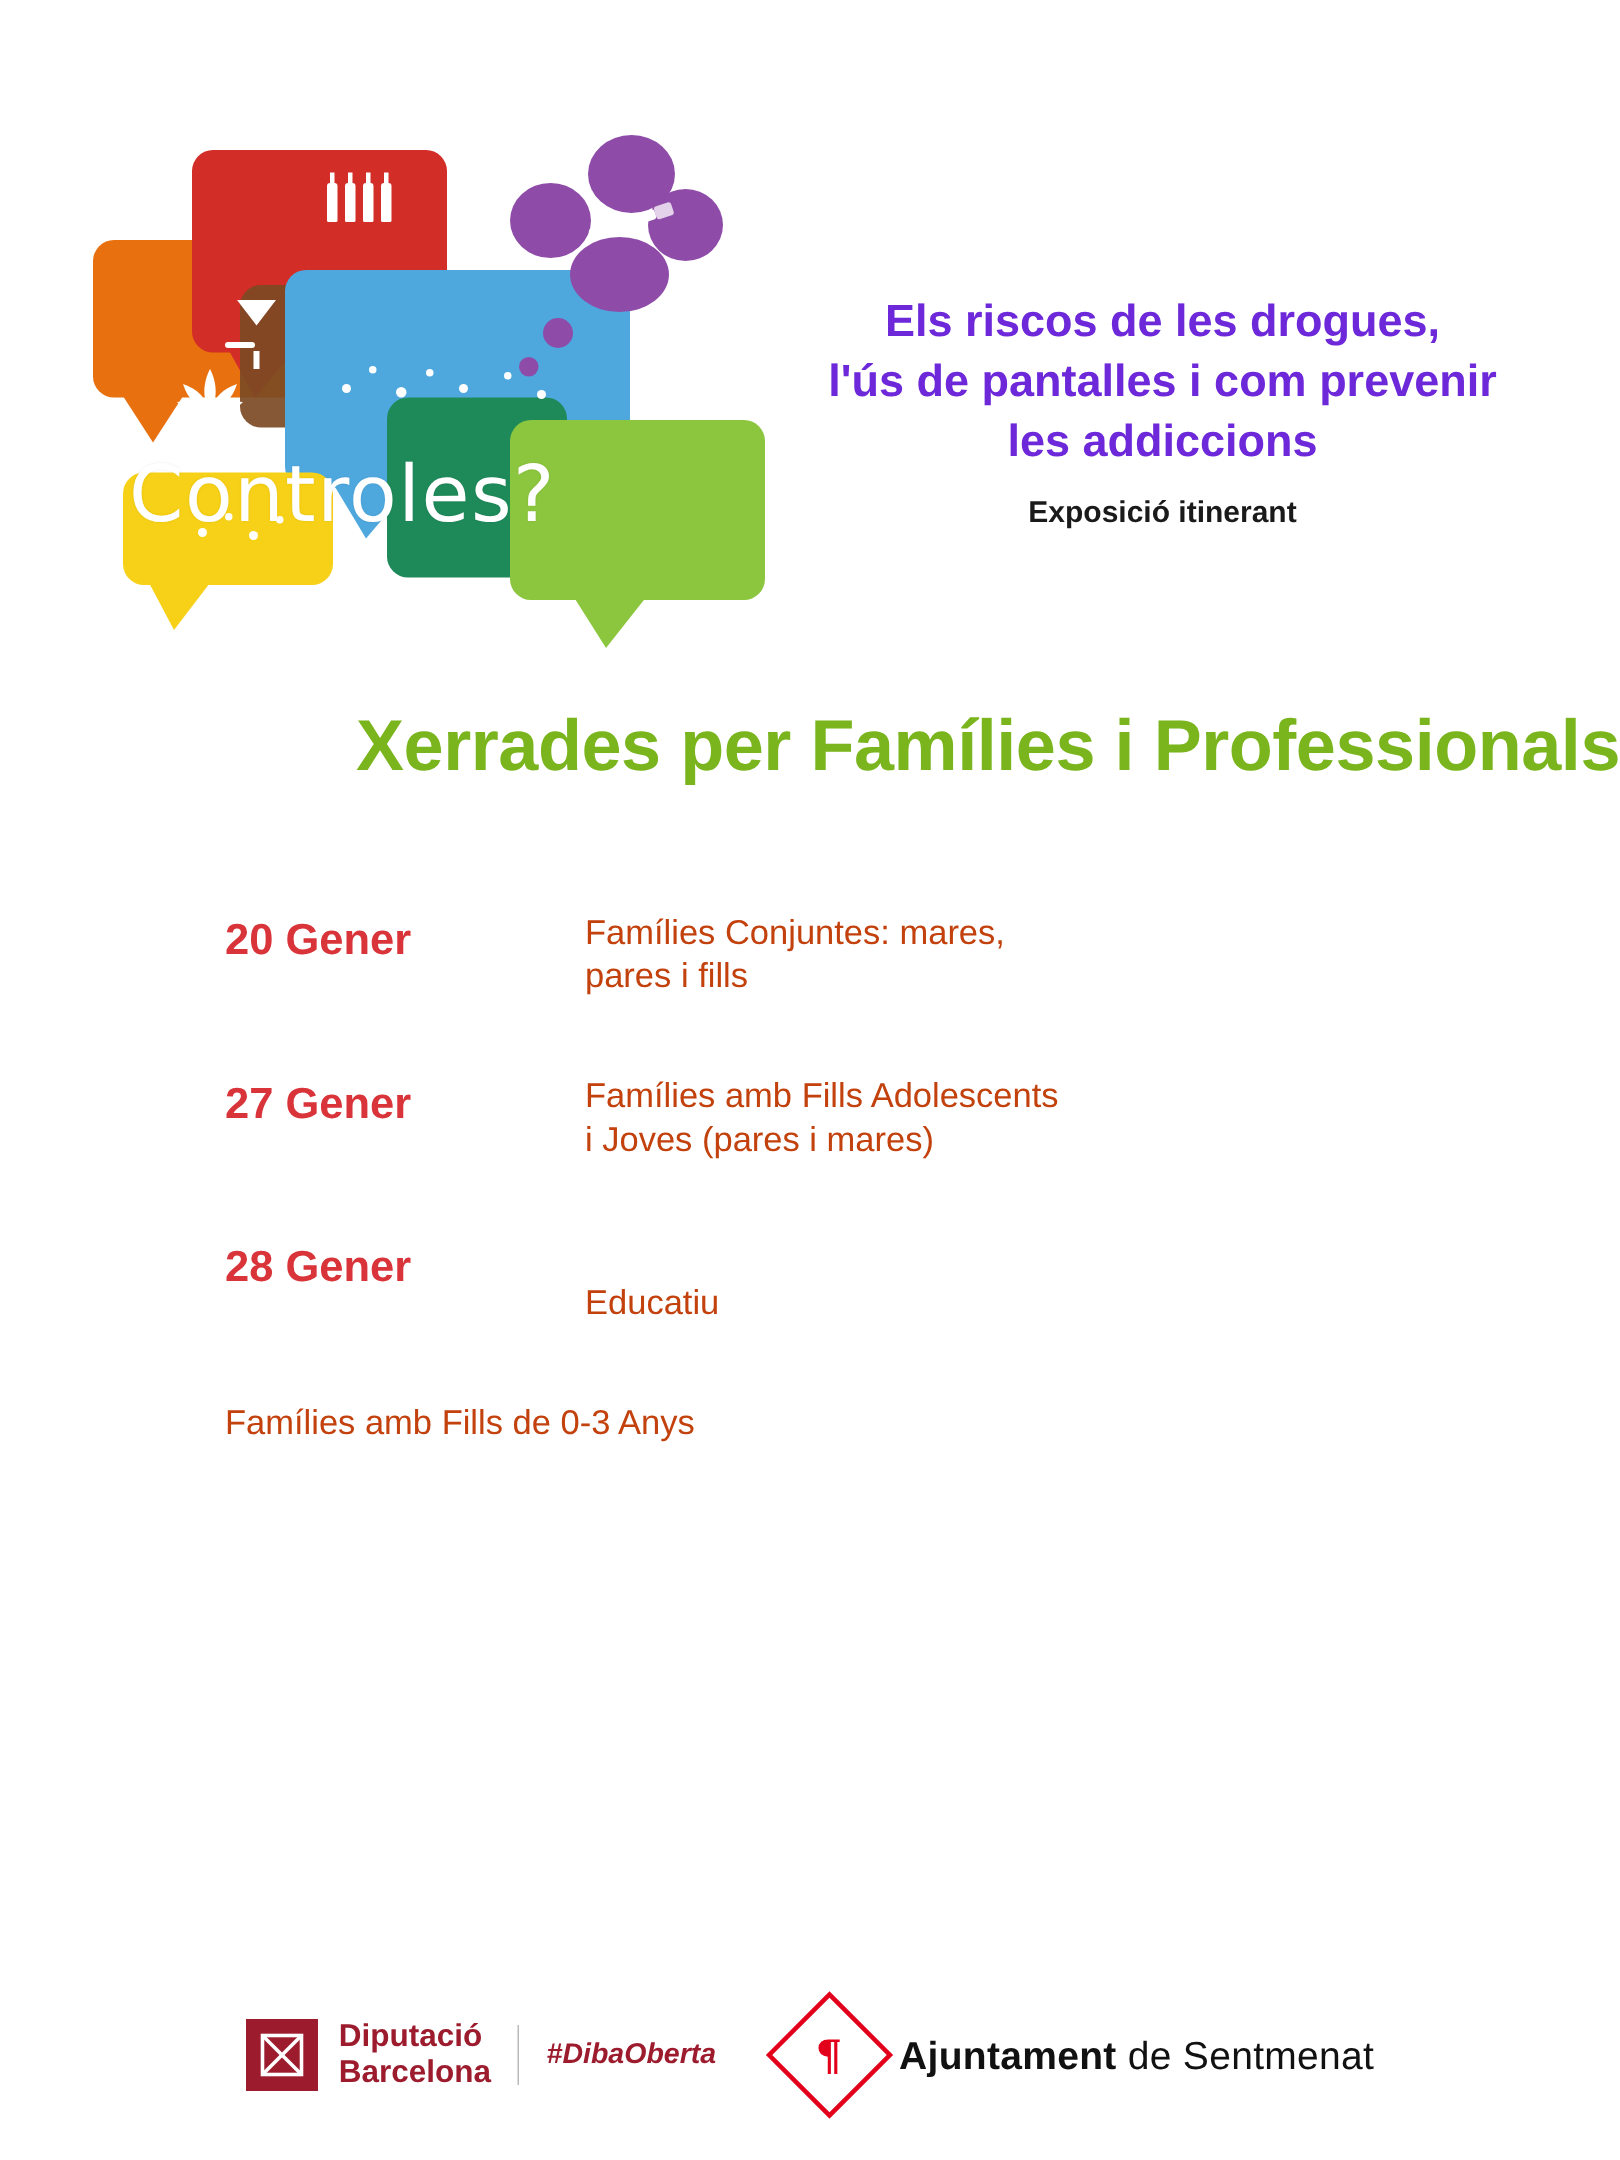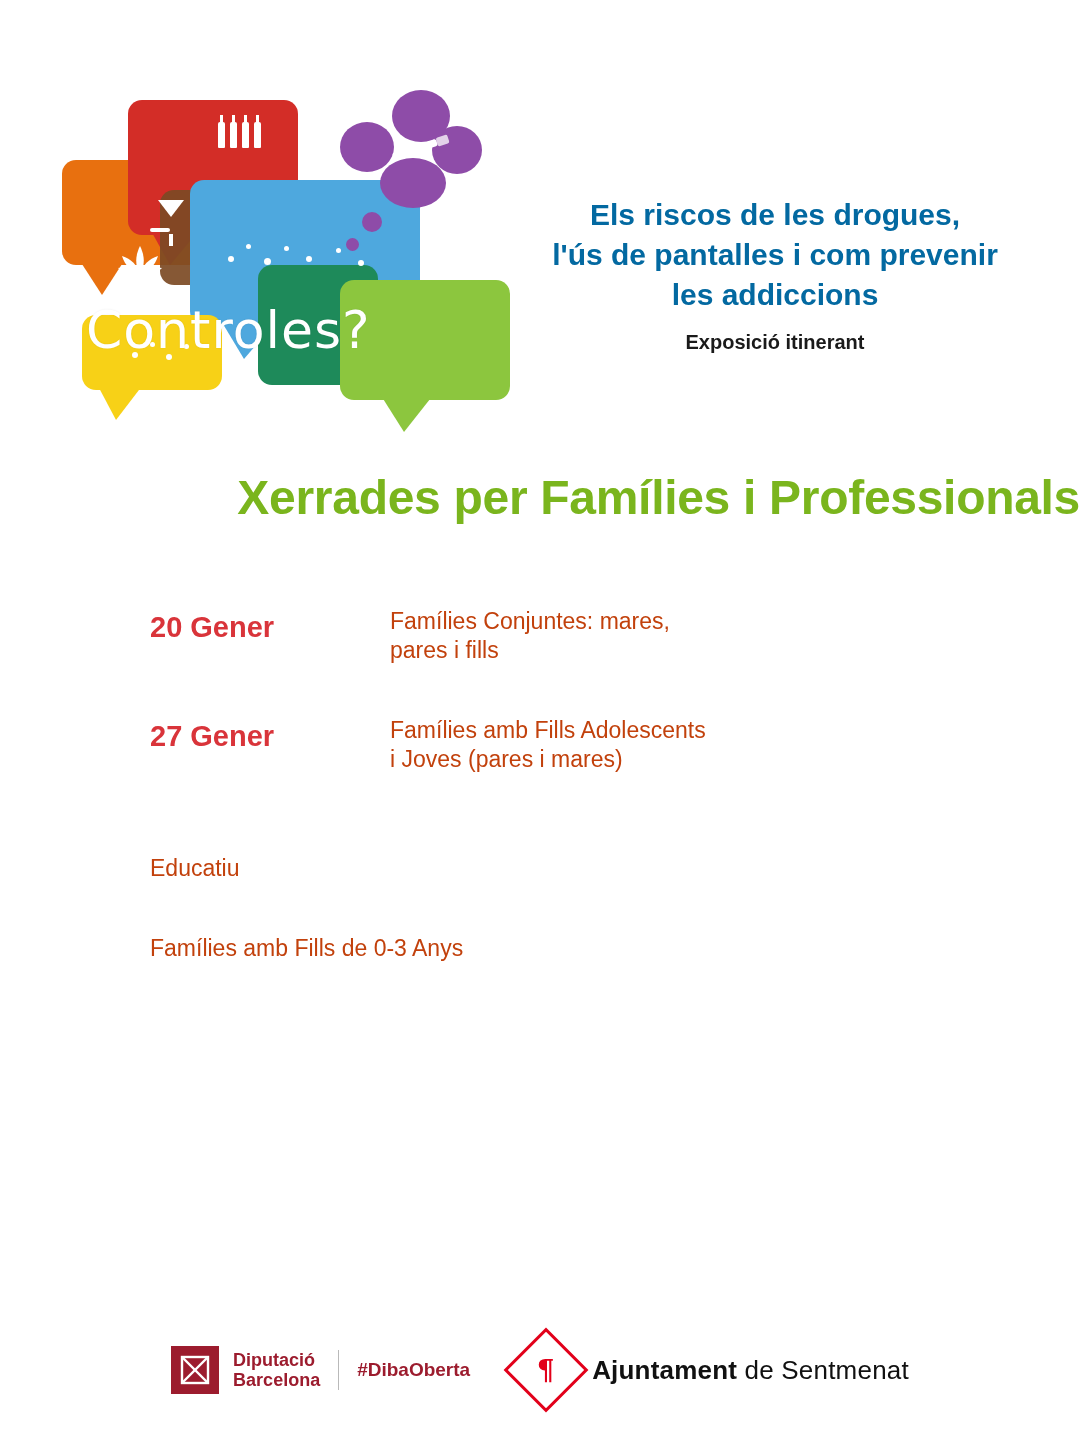--- a/index.html
+++ b/index.html
@@ -128,21 +128,21 @@
     font-weight: 400;
     text-shadow: 0 0 2px rgba(0,0,0,.08);
   }
 
   .header-text {
     flex: 1 1 auto;
     padding-top: 135px;
     text-align: center;
   }
   .poster-title {
-    color: #0369a1;
+    color: #6d28d9;
     font-weight: bold;
     font-size: 30px;
     line-height: 1.33;
     margin: 0;
   }
   .poster-subtitle {
     margin: 16px 0 0 0;
     font-size: 20px;
     font-weight: bold;
     color: #1a1a1a;
@@ -201,31 +201,32 @@
   }
   .diba-shield {
     width: 48px; height: 48px;
     background: #9c1c2e;
     display: flex; align-items: center; justify-content: center;
   }
   .diba-shield svg { display: block; }
   .diba-name {
     color: #9c1c2e;
     font-weight: bold;
-    font-size: 18px;
+    font-size: 21px;
     line-height: 1.12;
   }
   .diba-sep {
     width: 1px; height: 40px; background: #b9b9b9;
     margin: 0 4px;
   }
   .hashtag {
     color: #9c1c2e;
     font-weight: bold;
     font-size: 19px;
+    font-style: italic;
   }
   .ajuntament {
     display: flex;
     align-items: center;
     gap: 16px;
   }
   .ajt-mark {
     width: 54px; height: 54px;
     border: 3px solid #e2001a;
     transform: rotate(45deg);
@@ -340,20 +341,21 @@
 
   <div class="sched-row">
     <div class="sched-date">27 Gener</div>
     <div class="sched-desc">
       <span>Famílies amb Fills Adolescents</span><br>
       <span>i Joves (pares i mares)</span>
     </div>
   </div>
 
   <div class="sched-row">
+    <div class="sched-date">28 Gener</div>
     <div class="sched-desc">
       <br>
       <span>Educatiu</span>
     </div>
   </div>
 
   <div class="sched-row">
     <div class="sched-desc">
       <span>Famílies amb Fills de 0-3 Anys</span>
     </div>

